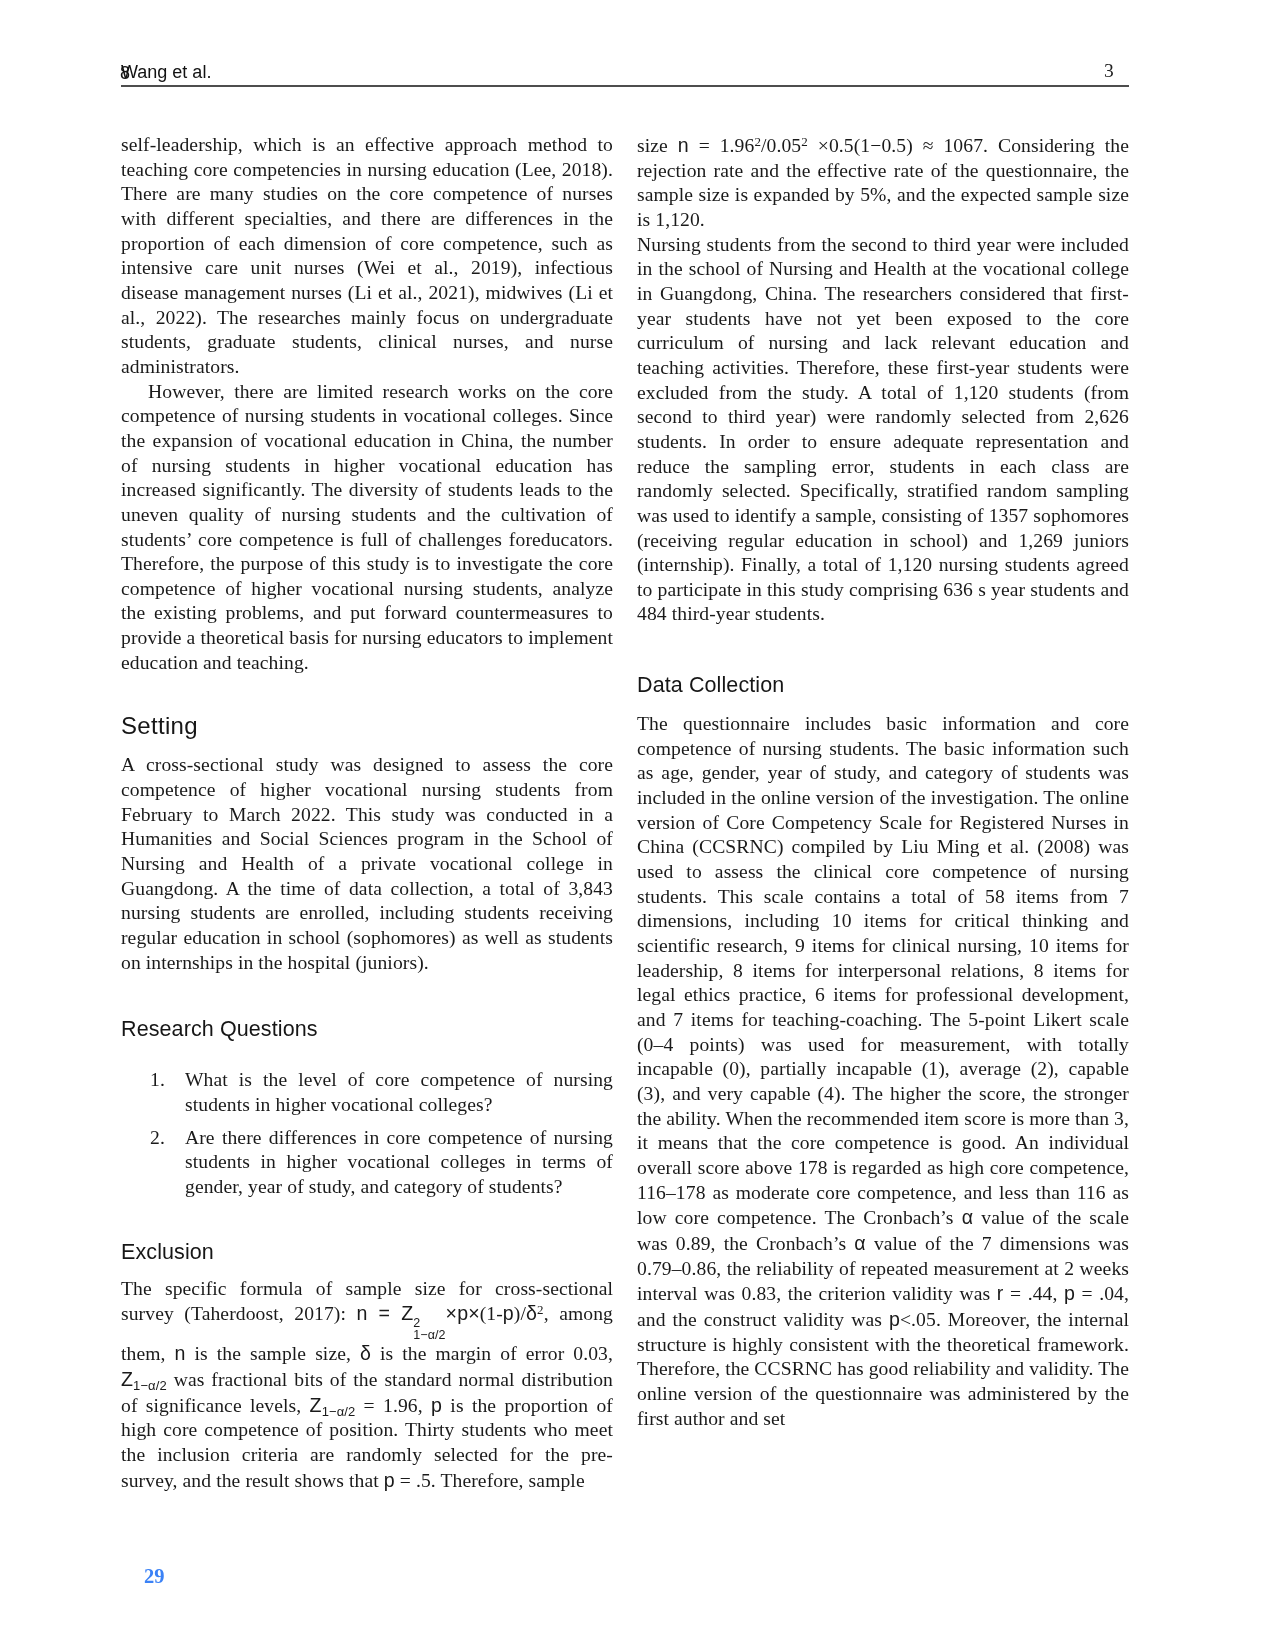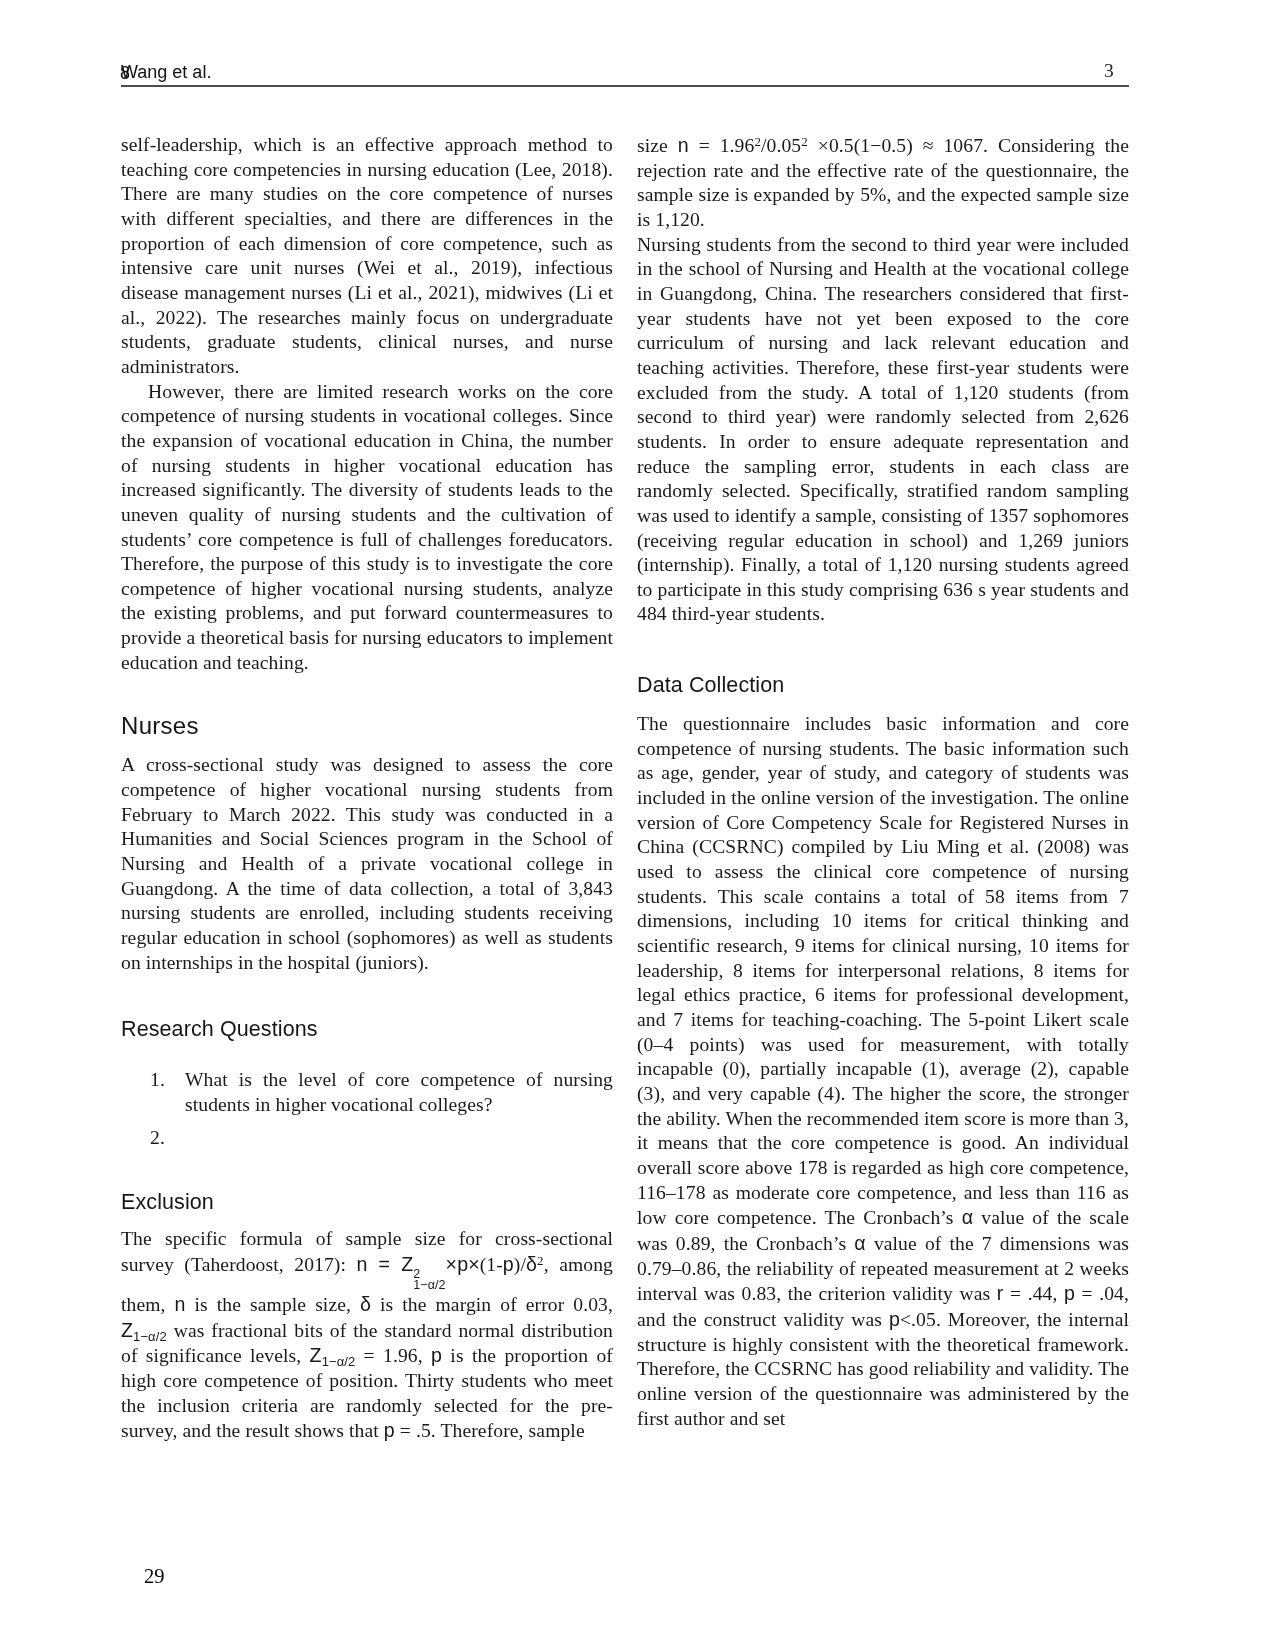--- a/index.html
+++ b/index.html
@@ -55,50 +55,51 @@
   .seg-t{}
   .seg-v{font-family:"Liberation Sans",sans-serif;}
   .seg-sup{font-size:13px;vertical-align:6px;line-height:0;}
   .seg-sub{font-family:"Liberation Sans",sans-serif;font-size:13px;vertical-align:-4px;line-height:0;}
   .stack{
     display:inline-flex;flex-direction:column;align-items:flex-start;
     vertical-align:-7px;font-family:"Liberation Sans",sans-serif;
     font-size:12.5px;line-height:11.5px;
   }
 
-  .footer-page-num{position:absolute;left:144px;top:1565px;font-size:20.5px;color:#000000;}
+  .footer-page-num{position:absolute;left:144px;top:1565px;font-size:20.5px;color:#3b82f6;font-weight:bold;}
 </style>
 </head>
 <body>
 
 <div class="page">
 
   <div class="running-head">
     <span class="overlap-glyph">8</span>
     <span>Wang et al.</span>
   </div>
   <div class="head-page-num">3</div>
   <div class="header-rule"></div>
 
   <div class="col col-left">
     <p>self-leadership, which is an effective approach method to teaching core competencies in nursing education (Lee, 2018). There are many studies on the core competence of nurses with different specialties, and there are differences in the proportion of each dimension of core competence, such as intensive care unit nurses (Wei et al., 2019), infectious disease management nurses (Li et al., 2021), midwives (Li et al., 2022). The researches mainly focus on undergraduate students, graduate students, clinical nurses, and nurse administrators.</p>
     <p class="indent">However, there are limited research works on the core competence of nursing students in vocational colleges. Since the expansion of vocational education in China, the number of nursing students in higher vocational education has increased significantly. The diversity of students leads to the uneven quality of nursing students and the cultivation of students’ core competence is full of challenges foreducators. Therefore, the purpose of this study is to investigate the core competence of higher vocational nursing students, analyze the existing problems, and put forward countermeasures to provide a theoretical basis for nursing educators to implement education and teaching.</p>
 
-    <h1>Nurses</h1>
+    <h1>Setting</h1>
 
     <p>A cross-sectional study was designed to assess the core competence of higher vocational nursing students from February to March 2022. This study was conducted in a Humanities and Social Sciences program in the School of Nursing and Health of a private vocational college in Guangdong. A the time of data collection, a total of 3,843 nursing students are enrolled, including students receiving regular education in school (sophomores) as well as students on internships in the hospital (juniors).</p>
 
     <h2 class="h-rq">Research Questions</h2>
     <div class="rq-list">
       <div class="rq-item">
         <span class="rq-num">1.</span>
         <span class="rq-text">What is the level of core competence of nursing students in higher vocational colleges?</span>
       </div>
       <div class="rq-item">
         <span class="rq-num">2.</span>
+        <span class="rq-text">Are there differences in core competence of nursing students in higher vocational colleges in terms of gender, year of study, and category of students?</span>
       </div>
     </div>
 
     <h2 class="h-sampling">Exclusion</h2>
     <p><span class="seg-t">The specific formula of sample size for cross-sectional survey (Taherdoost, 2017): </span><span class="seg-v">n = Z</span><span class="stack">
           <span>2</span>
           <span>1−α/2</span>
         </span><span class="seg-v">×p×</span><span class="seg-t">(1-</span><span class="seg-v">p</span><span class="seg-t">)/</span><span class="seg-v">δ</span><span class="seg-sup">2</span><span class="seg-t">, among them, </span><span class="seg-v">n</span><span class="seg-t"> is the sample size, </span><span class="seg-v">δ</span><span class="seg-t"> is the margin of error 0.03, </span><span class="seg-v">Z</span><span class="seg-sub">1−α/2</span><span class="seg-t"> was fractional bits of the standard normal distribution of significance levels, </span><span class="seg-v">Z</span><span class="seg-sub">1−α/2</span><span class="seg-t"> = 1.96, </span><span class="seg-v">p</span><span class="seg-t"> is the proportion of high core competence of position. Thirty students who meet the inclusion criteria are randomly selected for the pre-survey, and the result shows that </span><span class="seg-v">p</span><span class="seg-t"> = .5. Therefore, sample</span></p>
   </div>
 

